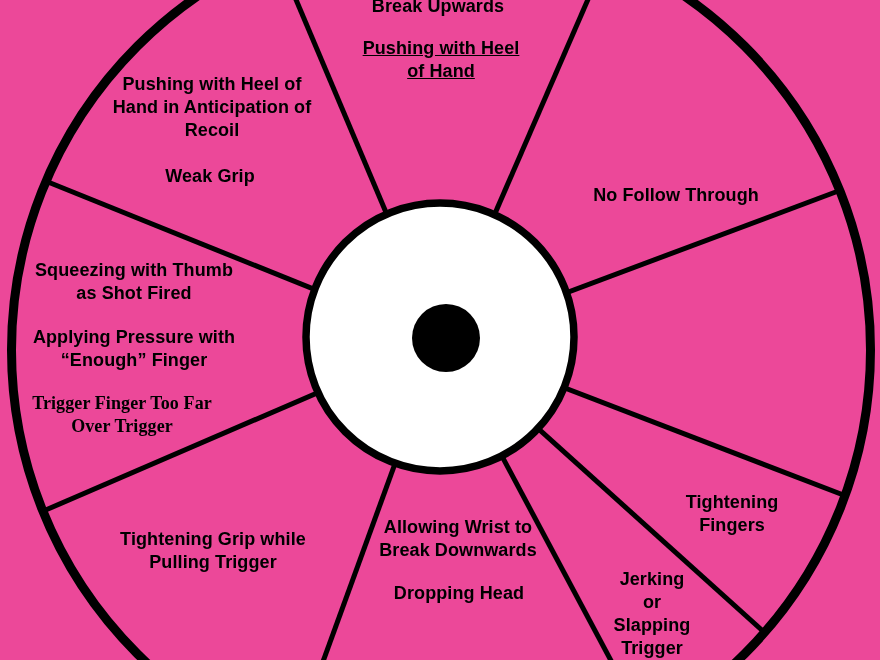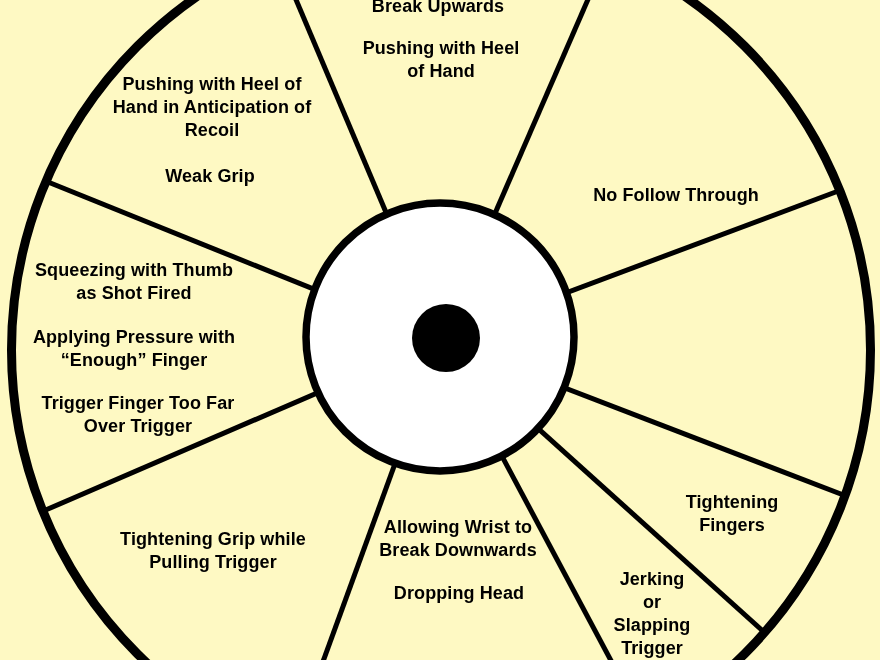--- a/index.html
+++ b/index.html
@@ -1,48 +1,48 @@
 <!DOCTYPE html>
 <html><head>
 <meta charset="utf-8">
 <style>
   html, body { margin: 0; padding: 0; background: #ffffff; }
   .stage {
     position: relative;
     width: 880px;
     height: 660px;
-    background: #fef9c3;
+    background: #ec4899;
     overflow: hidden;
     font-family: "Liberation Sans", sans-serif;
   }
   .stage svg {
     position: absolute;
     left: 0; top: 0;
   }
   .label {
     position: absolute;
     transform: translate(-50%, -50%);
     text-align: center;
     font-weight: bold;
     font-size: 18px;
     line-height: 23px;
     color: #000000;
     white-space: pre-line;
     letter-spacing: 0.1px;
   }
   
   .l-tc-a { left: 438px; top: 6px;  }
-  .l-tc-b { left: 441px; top: 60px; }
+  .l-tc-b { left: 441px; top: 60px; text-decoration: underline; }
   .l-tl-a { left: 212px; top: 107px; text-align: center; }
   .l-tl-b { left: 210px; top: 176px; }
   .l-tr-a { left: 677px; top: 127px; }
   .l-tr-b { left: 676px; top: 195px; }
   .l-l-a  { left: 134px; top: 282px; }
   .l-l-b  { left: 134px; top: 349px; }
-  .l-l-c  { left: 138px; top: 415px; }
+  .l-l-c  { left: 122px; top: 415px; font-family: Liberation Serif, serif; }
   .l-r-a  { left: 738px; top: 342px; }
   .l-bl-a { left: 213px; top: 551px; }
   .l-bc-a { left: 458px; top: 539px; }
   .l-bc-b { left: 459px; top: 593px; }
   .l-bc-c { left: 458px; top: 638px; }
   .l-tf-a { left: 732px; top: 514px; }
   .l-jk-a { left: 652px; top: 614px; }
 </style>
 </head>
 <body>

